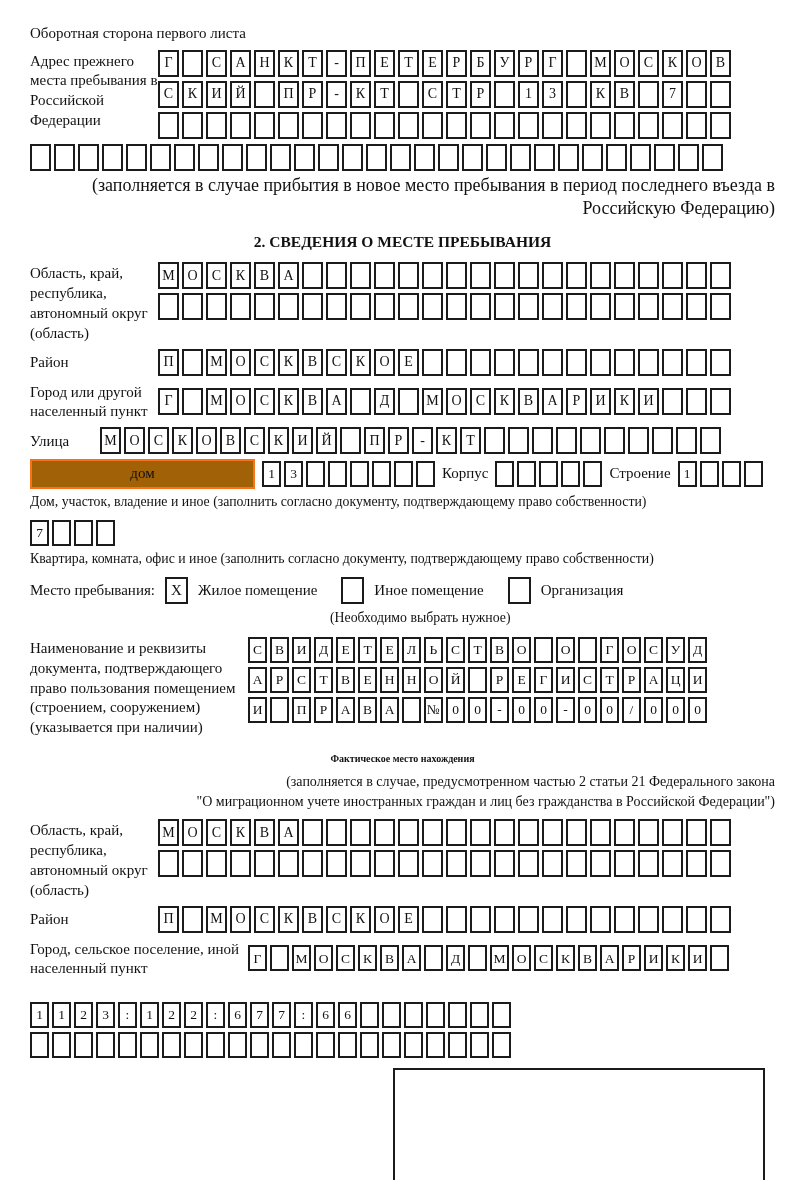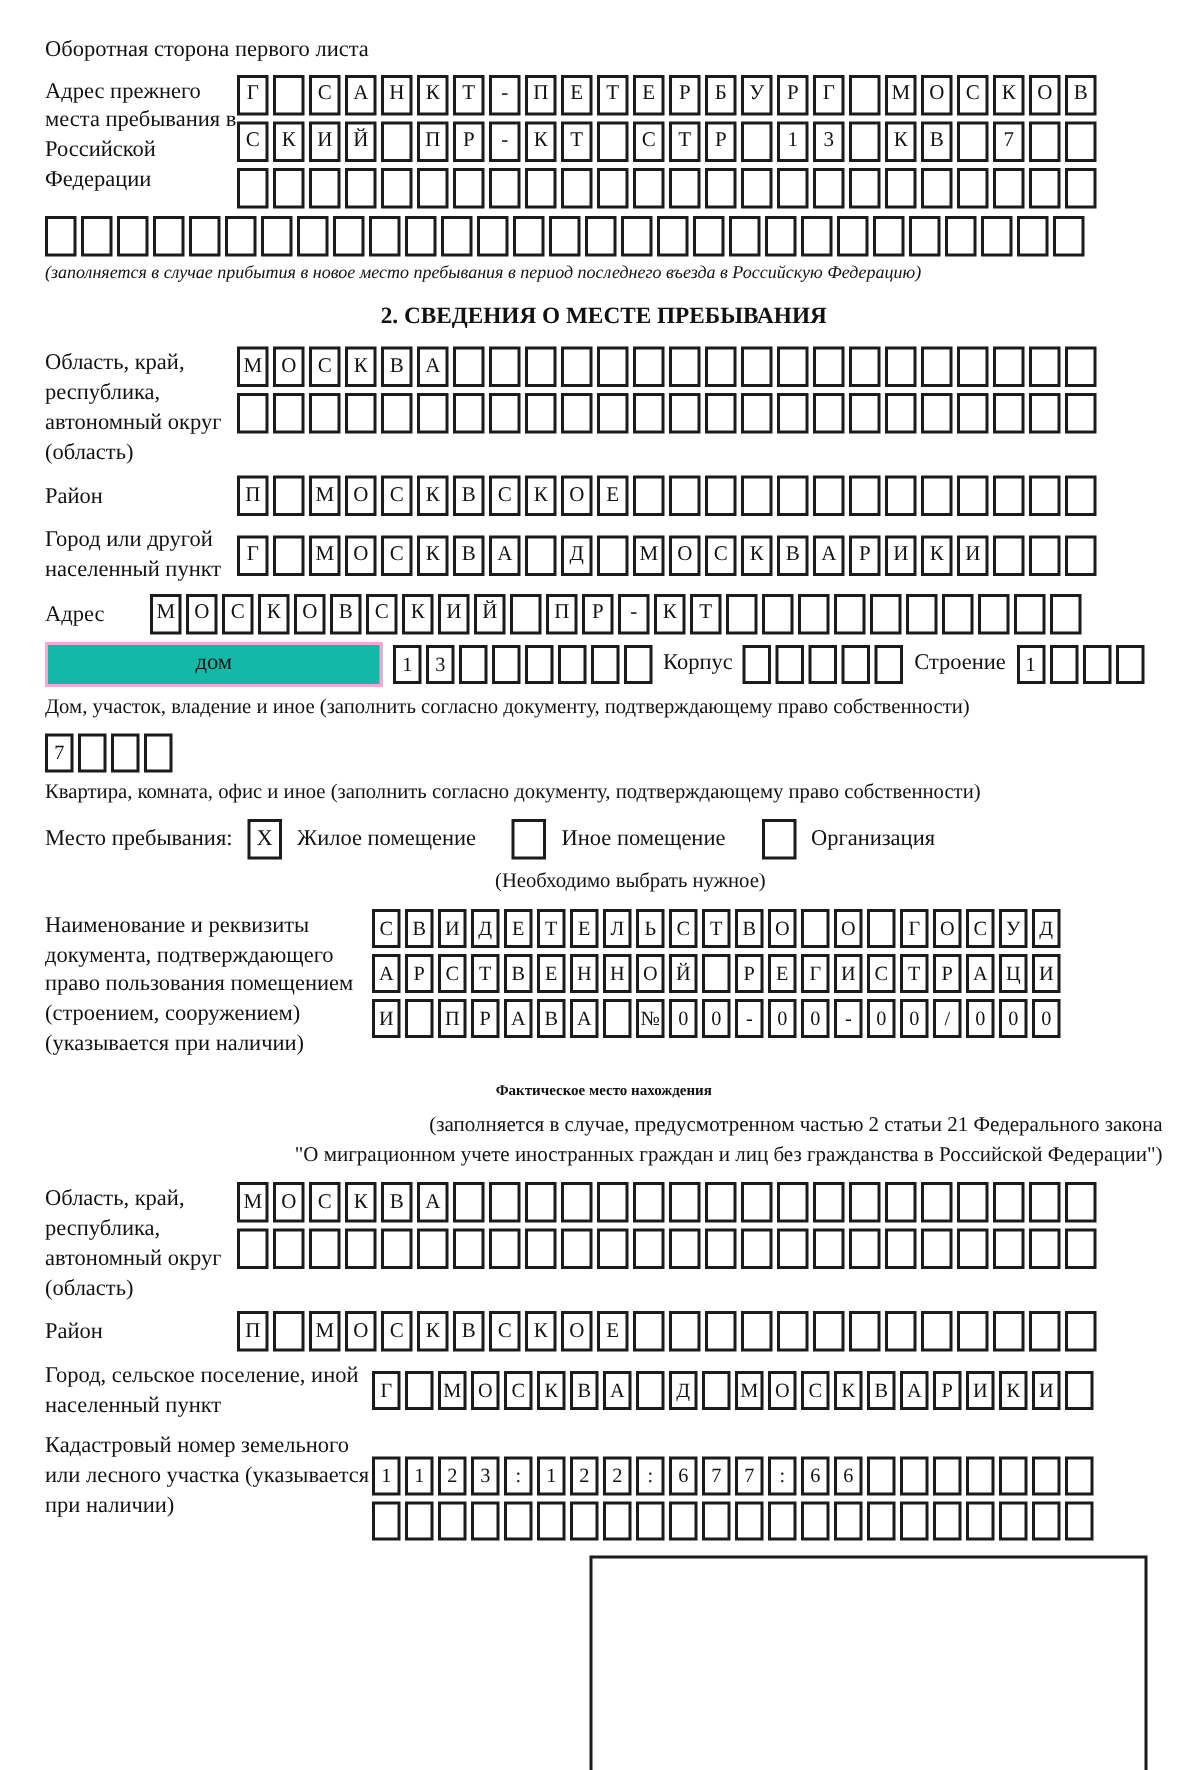--- a/index.html
+++ b/index.html
@@ -18,28 +18,28 @@
   .cells{display:flex;gap:3px;}
   .cell{
     box-sizing:border-box;flex:0 0 auto;
     width:21px;height:27px;border:2px solid #1b1b1b;
     display:inline-flex;align-items:center;justify-content:center;
     font-size:14px;font-family:"Liberation Serif","DejaVu Serif",serif;
     background:#fff;
   }
   .cells.small .cell{width:19px;height:26px;font-size:13.5px;}
   .fullrow{margin:5px 0 3px 0;}
-  .note{font-size:12px;text-align:left;margin:3px 0 10px;font-style:italic;}
+  .note{font-size:18px;text-align:right;margin:3px 0 10px;}
   .note-left{font-size:13.8px;text-align:left;margin:3px 0 9px;}
   .sec-title{text-align:center;font-weight:bold;font-size:15.5px;margin:12px 0 10px;}
   .sub-title{text-align:center;font-weight:bold;font-size:10px;margin:14px 0 8px;}
   .widebox{
-    box-sizing:border-box;height:30px;border:2px solid #f9a8d4;
+    box-sizing:border-box;height:30px;border:2px solid #f97316;
     display:inline-flex;align-items:center;justify-content:center;
-    font-size:15px;background:#14b8a6;flex:0 0 auto;
+    font-size:15px;background:#a16207;flex:0 0 auto;
   }
   .dom-box{width:225px;}
   .kv-box{width:300px;}
   .inline-row{display:flex;align-items:center;gap:7px;margin:4px 0 4px 0;}
   .inline-label{font-size:15px;white-space:nowrap;}
   .chk-row{display:flex;align-items:center;gap:10px;margin:8px 0 5px 0;}
   .chkbox{
     box-sizing:border-box;width:23px;height:27px;border:2px solid #1b1b1b;
     display:inline-flex;align-items:center;justify-content:center;
     font-size:15px;flex:0 0 auto;
@@ -286,21 +286,21 @@
       <span class="cell">И</span>
       <span class="cell">К</span>
       <span class="cell">И</span>
       <span class="cell"></span>
       <span class="cell"></span>
       <span class="cell"></span>
     </div>
 </div>
 
 <div class="frow vcenter">
-  <div class="flabel" style="width:70px;flex:0 0 70px;">Адрес</div>
+  <div class="flabel" style="width:70px;flex:0 0 70px;">Улица</div>
   <div class="cells">
       <span class="cell">М</span>
       <span class="cell">О</span>
       <span class="cell">С</span>
       <span class="cell">К</span>
       <span class="cell">О</span>
       <span class="cell">В</span>
       <span class="cell">С</span>
       <span class="cell">К</span>
       <span class="cell">И</span>
@@ -564,21 +564,20 @@
       <span class="cell">А</span>
       <span class="cell">Р</span>
       <span class="cell">И</span>
       <span class="cell">К</span>
       <span class="cell">И</span>
       <span class="cell"></span>
     </div>
 </div>
 
 <div class="frow">
-  <div class="flabel wide">Кадастровый номер земельного или лесного участка (указывается при наличии)</div>
   <div class="gridstack pt18">
     <div class="cells small">
         <span class="cell">1</span>
         <span class="cell">1</span>
         <span class="cell">2</span>
         <span class="cell">3</span>
         <span class="cell">:</span>
         <span class="cell">1</span>
         <span class="cell">2</span>
         <span class="cell">2</span>

